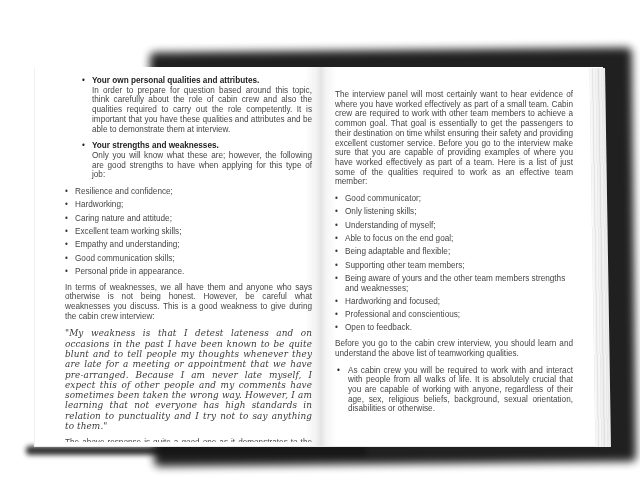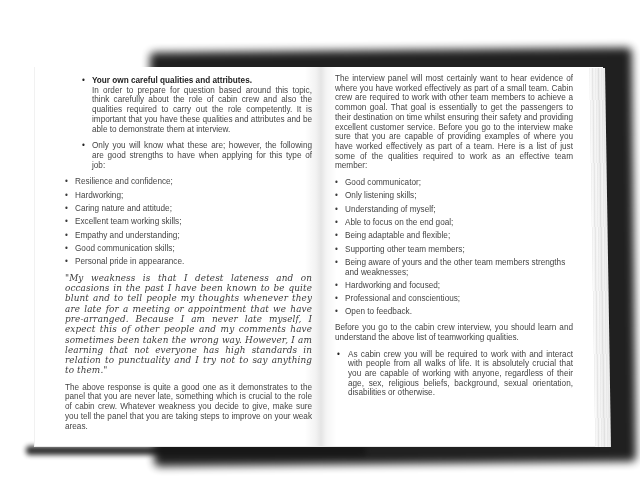--- a/index.html
+++ b/index.html
@@ -21,21 +21,21 @@
              background:
                repeating-linear-gradient(to right, rgba(0,0,0,0.045) 0 1px, rgba(0,0,0,0) 1px 3px),
                linear-gradient(to right,#ffffff 0%,#efefef 22%,#f8f8f8 38%,#e9e9e9 58%,#f5f5f5 76%,#e8e8e8 90%,#fcfcfc 100%);}
   .spine{position:absolute;left:270px;top:0;width:32px;height:100%;
          background:linear-gradient(to right, rgba(0,0,0,0) 0%, rgba(0,0,0,0.05) 34%,
                     rgba(0,0,0,0.10) 50%, rgba(0,0,0,0.04) 68%, rgba(0,0,0,0) 100%);}
 
   
   .col{position:absolute;font-size:8.2px;line-height:9.7px;color:#454545;overflow:hidden;}
   .col-left{left:30px;top:9px;width:247px;height:366px;}
-  .col-right{left:300px;top:7px;width:238px;height:366px;}
+  .col-right{left:300px;top:23px;width:238px;height:366px;}
 
   .para{margin:0 0 7px 0;text-align:justify;}
   .bhead{font-weight:bold;color:#222222;}
   .bbody{text-align:justify;}
 
   .tbullet{display:flex;margin:0 0 7px 0;}
   .tbullet .marker{flex:0 0 10px;color:#222222;}
   .indent-a{margin-left:17px;}
   .indent-c{margin-left:2px;}  .indent-c .marker{flex:0 0 11px;}
 
@@ -59,28 +59,29 @@
 
   <div class="book">
     <div class="page-edge"></div>
     <div class="spine"></div>
 
     <div class="col col-left">
 
       <div class="tbullet indent-a">
         <span class="marker">•</span>
         <div class="tcontent">
-          <div class="bhead">Your own careful qualities and attributes.</div>
+          <div class="bhead">Your own personal qualities and attributes.</div>
           <div class="bbody">In order to prepare for question based around this topic, think carefully about the role of cabin crew and also the qualities required to carry out the role competently. It is important that you have these qualities and attributes and be able to demonstrate them at interview.</div>
         </div>
       </div>
 
       <div class="tbullet indent-a">
         <span class="marker">•</span>
         <div class="tcontent">
+          <div class="bhead">Your strengths and weaknesses.</div>
           <div class="bbody">Only you will know what these are; however, the following are good strengths to have when applying for this type of job:</div>
         </div>
       </div>
 
       <ul class="dotlist list-left">
         <li>
             <span class="marker">•</span>
             <span class="li-text">Resilience and confidence;</span>
           </li>
         <li>
@@ -102,20 +103,21 @@
         <li>
             <span class="marker">•</span>
             <span class="li-text">Good communication skills;</span>
           </li>
         <li>
             <span class="marker">•</span>
             <span class="li-text">Personal pride in appearance.</span>
           </li>
       </ul>
 
+      <p class="para">In terms of weaknesses, we all have them and anyone who says otherwise is not being honest. However, be careful what weaknesses you discuss. This is a good weakness to give during the cabin crew interview:</p>
 
       <p class="quote">"My weakness is that I detest lateness and on occasions in the past I have been known to be quite blunt and to tell people my thoughts whenever they are late for a meeting or appointment that we have pre-arranged. Because I am never late myself, I expect this of other people and my comments have sometimes been taken the wrong way. However, I am learning that not everyone has high standards in relation to punctuality and I try not to say anything to them."</p>
 
       <p class="para">The above response is quite a good one as it demonstrates to the panel that you are never late, something which is crucial to the role of cabin crew. Whatever weakness you decide to give, make sure you tell the panel that you are taking steps to improve on your weak areas.</p>
 
     </div>
 
     <div class="col col-right">
 
       <p class="para">The interview panel will most certainly want to hear evidence of where you have worked effectively as part of a small team. Cabin crew are required to work with other team members to achieve a common goal. That goal is essentially to get the passengers to their destination on time whilst ensuring their safety and providing excellent customer service. Before you go to the interview make sure that you are capable of providing examples of where you have worked effectively as part of a team. Here is a list of just some of the qualities required to work as an effective team member:</p>

